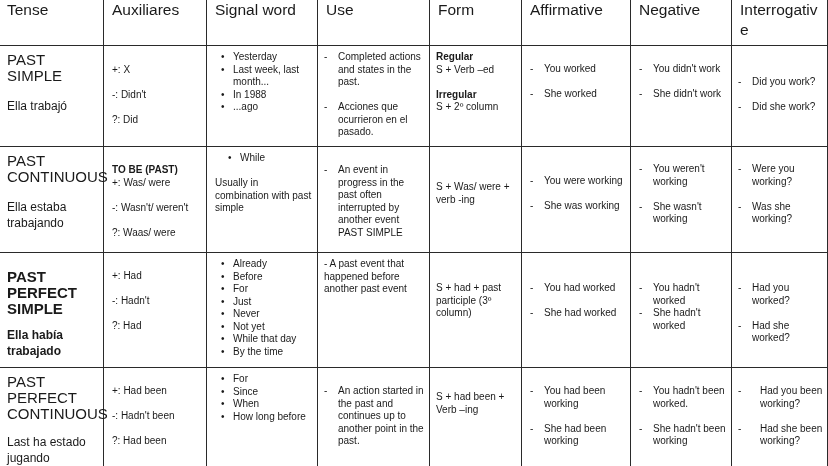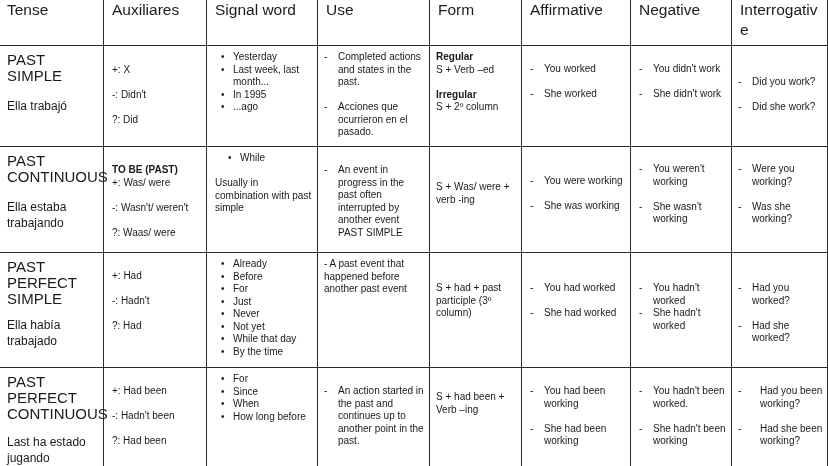--- a/index.html
+++ b/index.html
@@ -56,21 +56,21 @@
     </td>
     <td style="padding:18px 0 0 8px;">
       <span class="aux-line">+:  X</span>
       <span class="aux-line">-: Didn't</span>
       <span class="aux-line">?: Did</span>
     </td>
     <td style="padding:5px 0 0 8px;">
       <ul class="bul">
         <li>Yesterday</li>
         <li>Last week, last month...</li>
-        <li>In 1995</li>
+        <li>In 1988</li>
         <li>...ago</li>
       </ul>
     </td>
     <td style="padding:5px 4px 0 6px;">
       <div class="dash-item">
             <span class="d">-</span>
             <span class="t">Completed actions and states in the past.</span>
           </div>
       <div class="gap"></div>
       <div class="dash-item">
@@ -177,21 +177,21 @@
           </div>
       <div class="gap"></div>
       <div class="dash-item">
             <span class="d">-</span>
             <span class="t">Was she working?</span>
           </div>
     </td>
   </tr>
 
   <tr class="r3">
-    <td style="padding:6px 0 0 8px;">
+    <td style="padding:16px 0 0 8px;font-weight:bold;">
       <span class="tense-name">PAST PERFECT SIMPLE</span>
       <div style="height:10px"></div>
       <span class="tense-es">Ella había trabajado</span>
     </td>
     <td style="padding:17px 0 0 8px;">
       <span class="aux-line">+: Had</span>
       <span class="aux-line">-: Hadn't</span>
       <span class="aux-line">?: Had</span>
     </td>
     <td style="padding:5px 4px 8px 8px;">

